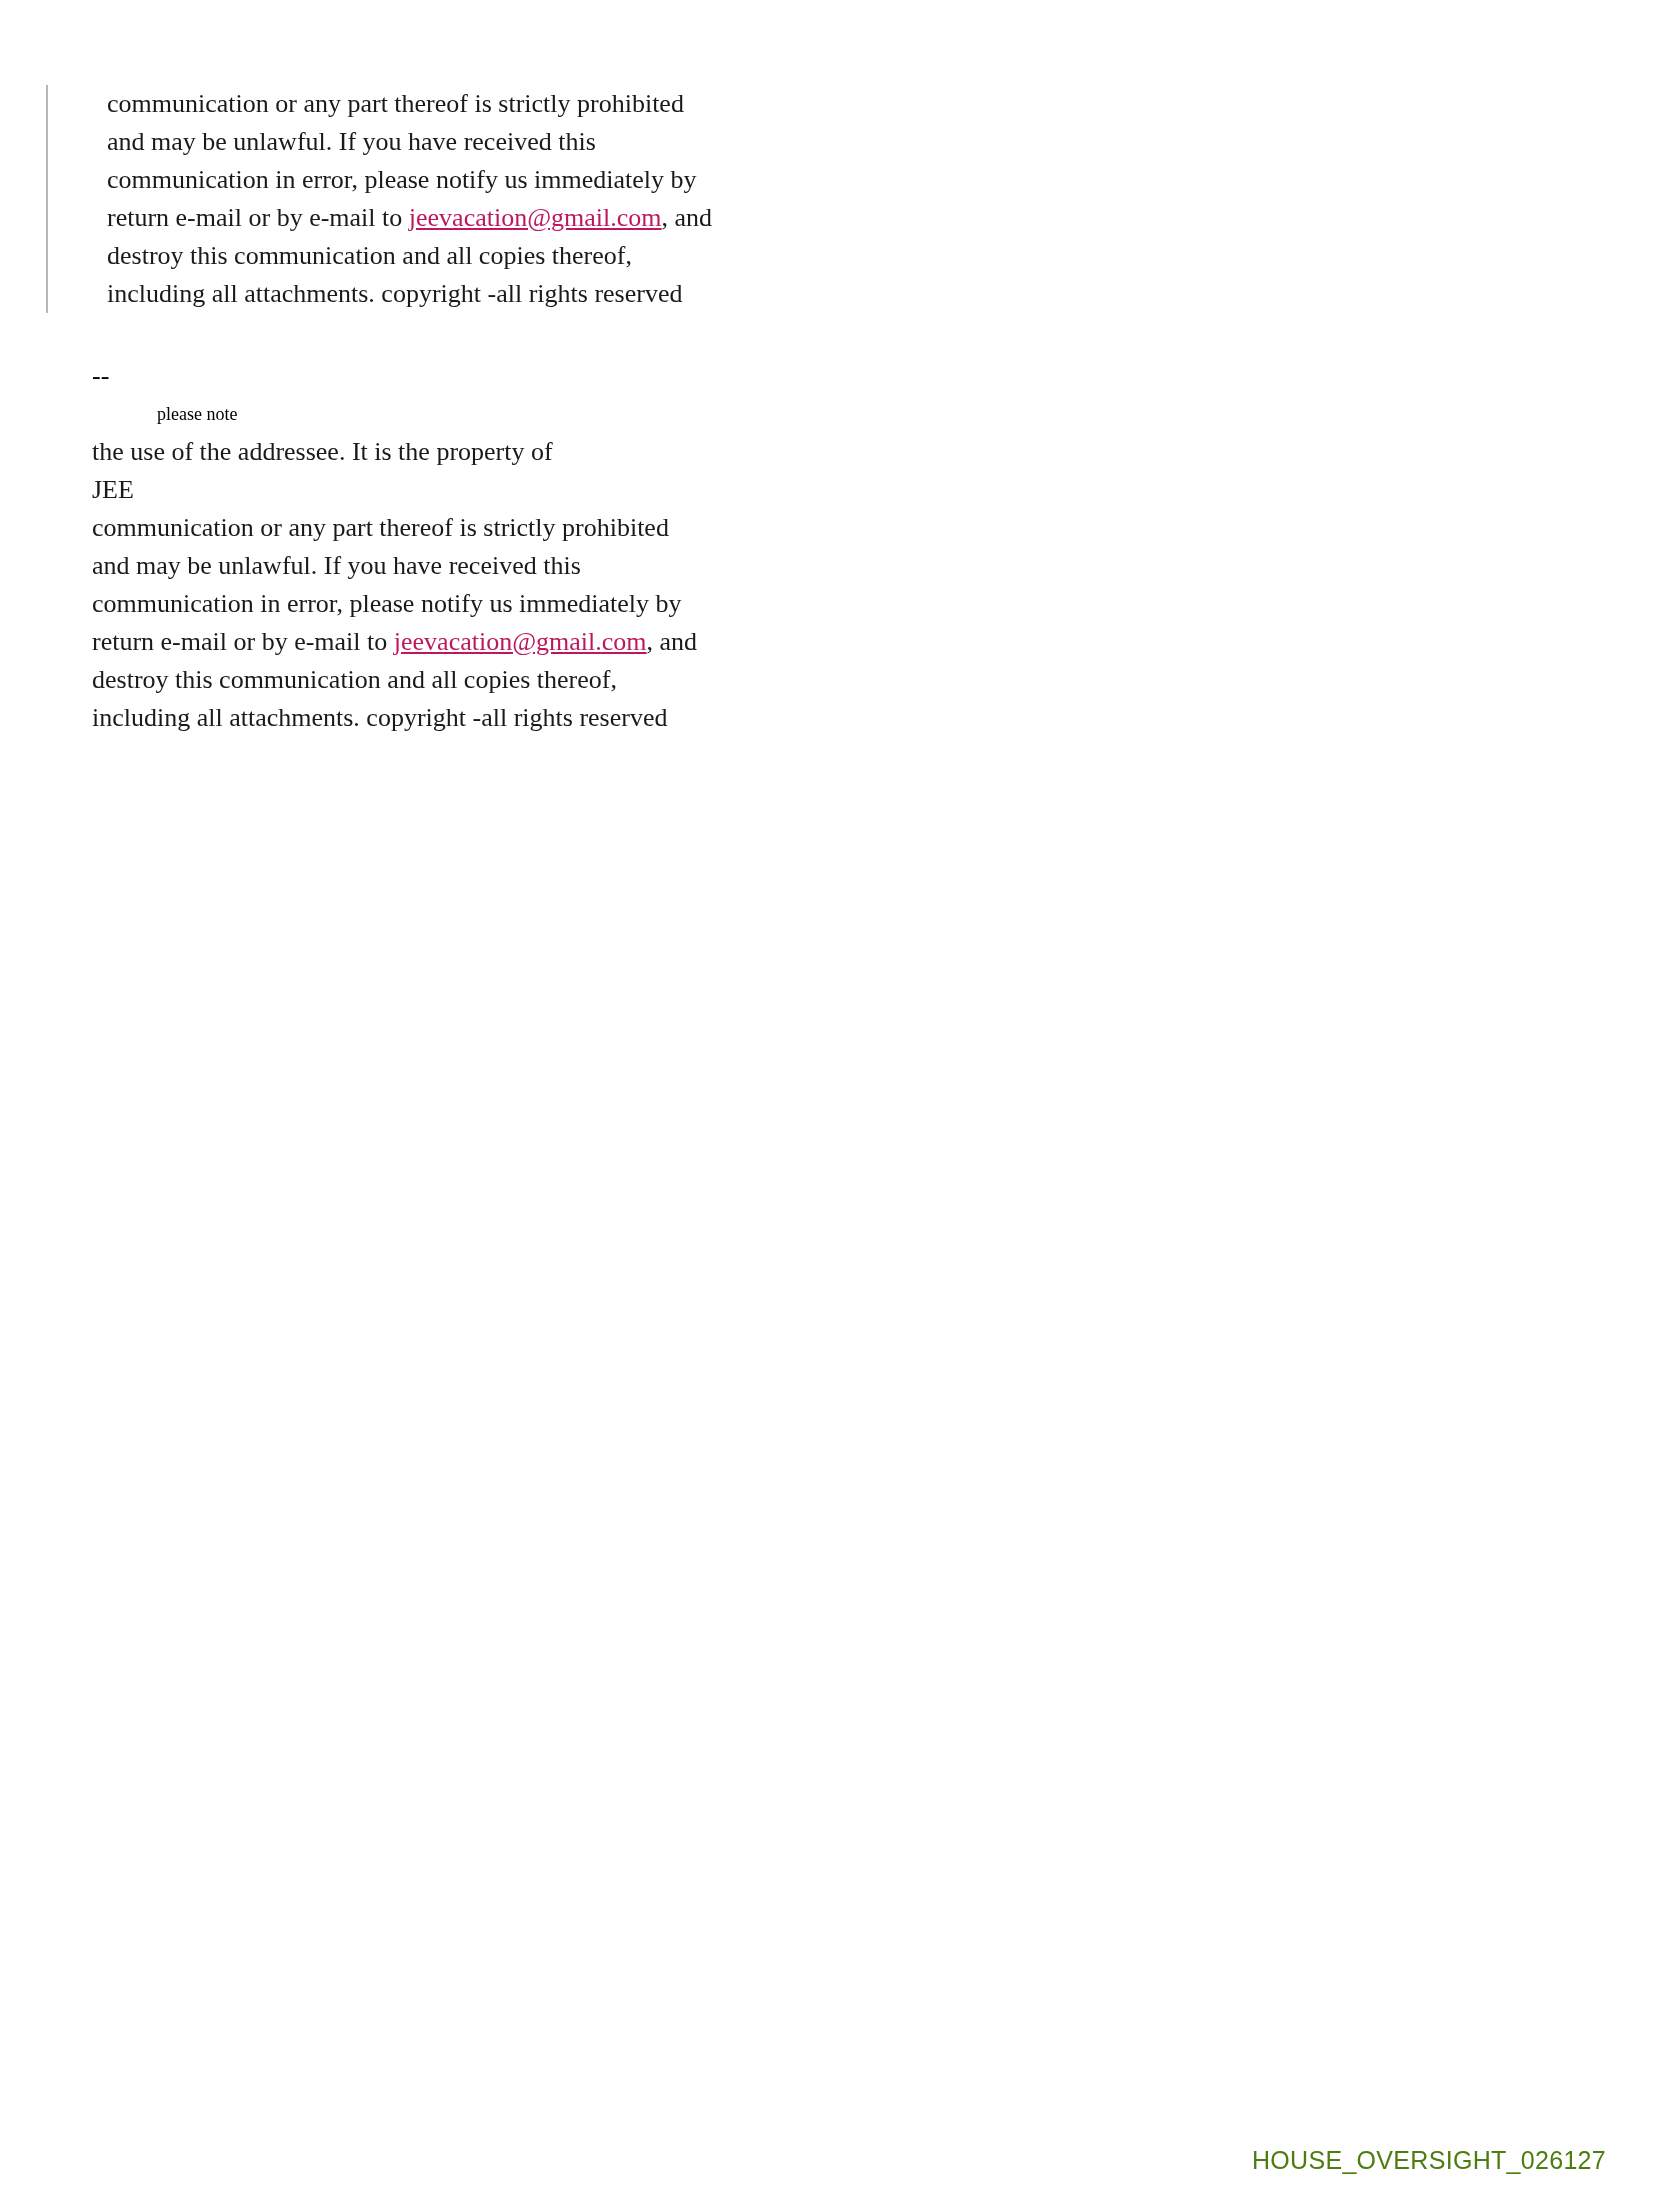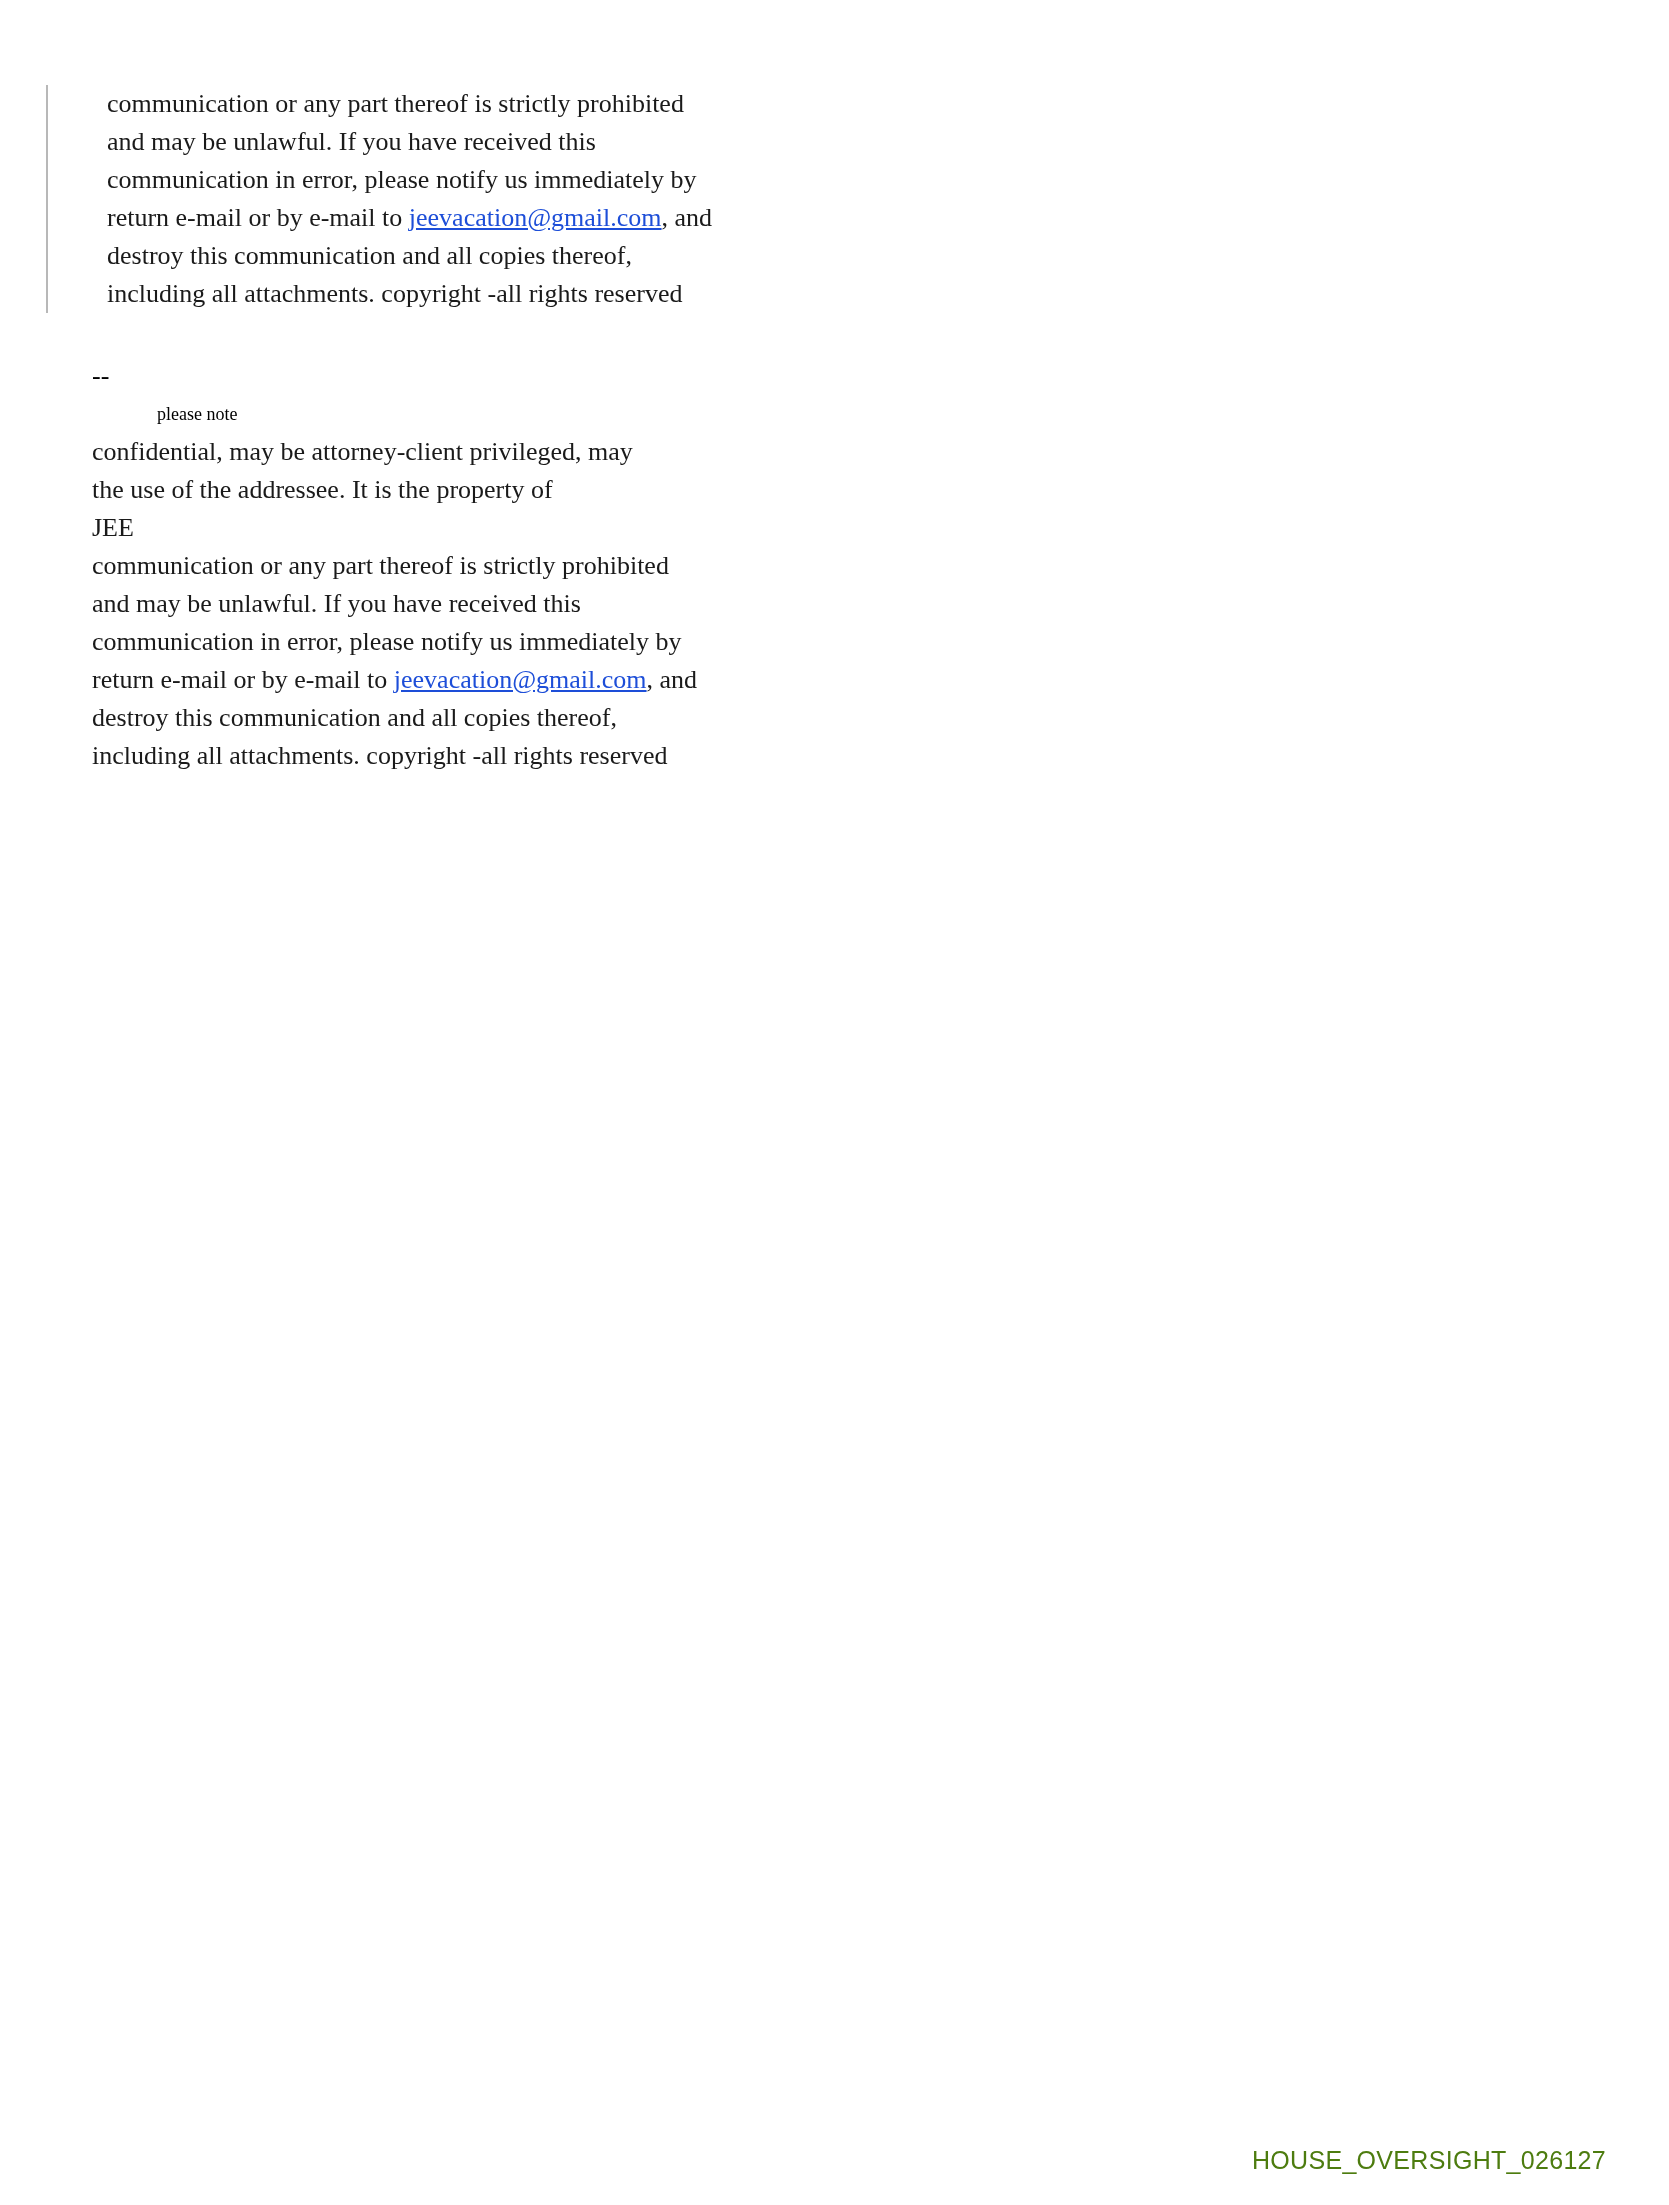--- a/index.html
+++ b/index.html
@@ -51,21 +51,21 @@
   .dashes {
     font-size: 26px;
     line-height: 38px;
   }
   .please-note {
     font-size: 18px;
     line-height: 38px;
     padding-left: 65px;
   }
   .link {
-    color: #1d4ed8;
+    color: #be185d;
     text-decoration: underline;
   }
   .footer-stamp {
     position: absolute;
     right: 63px;
     bottom: 30px;
     font-family: "Liberation Sans", sans-serif;
     font-size: 25px;
     letter-spacing: 0.3px;
     color: #4d7c0f;
@@ -81,21 +81,20 @@
     <div class="body-line">and may be unlawful. If you have received this</div>
     <div class="body-line">communication in error, please notify us immediately by</div>
     <div class="body-line"><span>return e-mail or by e-mail to </span><a class="link" href="#">jeevacation@gmail.com</a><span>, and</span></div>
     <div class="body-line">destroy this communication and all copies thereof,</div>
     <div class="body-line">including all attachments. copyright -all rights reserved</div>
   </div>
 
   <div class="sig-block">
     <div class="dashes">--</div>
     <div class="please-note">please note</div>
-    <div class="body-line">confidential, may be attorney-client privileged, may</div>
     <div class="body-line">the use of the addressee. It is the property of</div>
     <div class="body-line">JEE</div>
     <div class="body-line">communication or any part thereof is strictly prohibited</div>
     <div class="body-line">and may be unlawful. If you have received this</div>
     <div class="body-line">communication in error, please notify us immediately by</div>
     <div class="body-line"><span>return e-mail or by e-mail to </span><a class="link" href="#">jeevacation@gmail.com</a><span>, and</span></div>
     <div class="body-line">destroy this communication and all copies thereof,</div>
     <div class="body-line">including all attachments. copyright -all rights reserved</div>
   </div>
 

